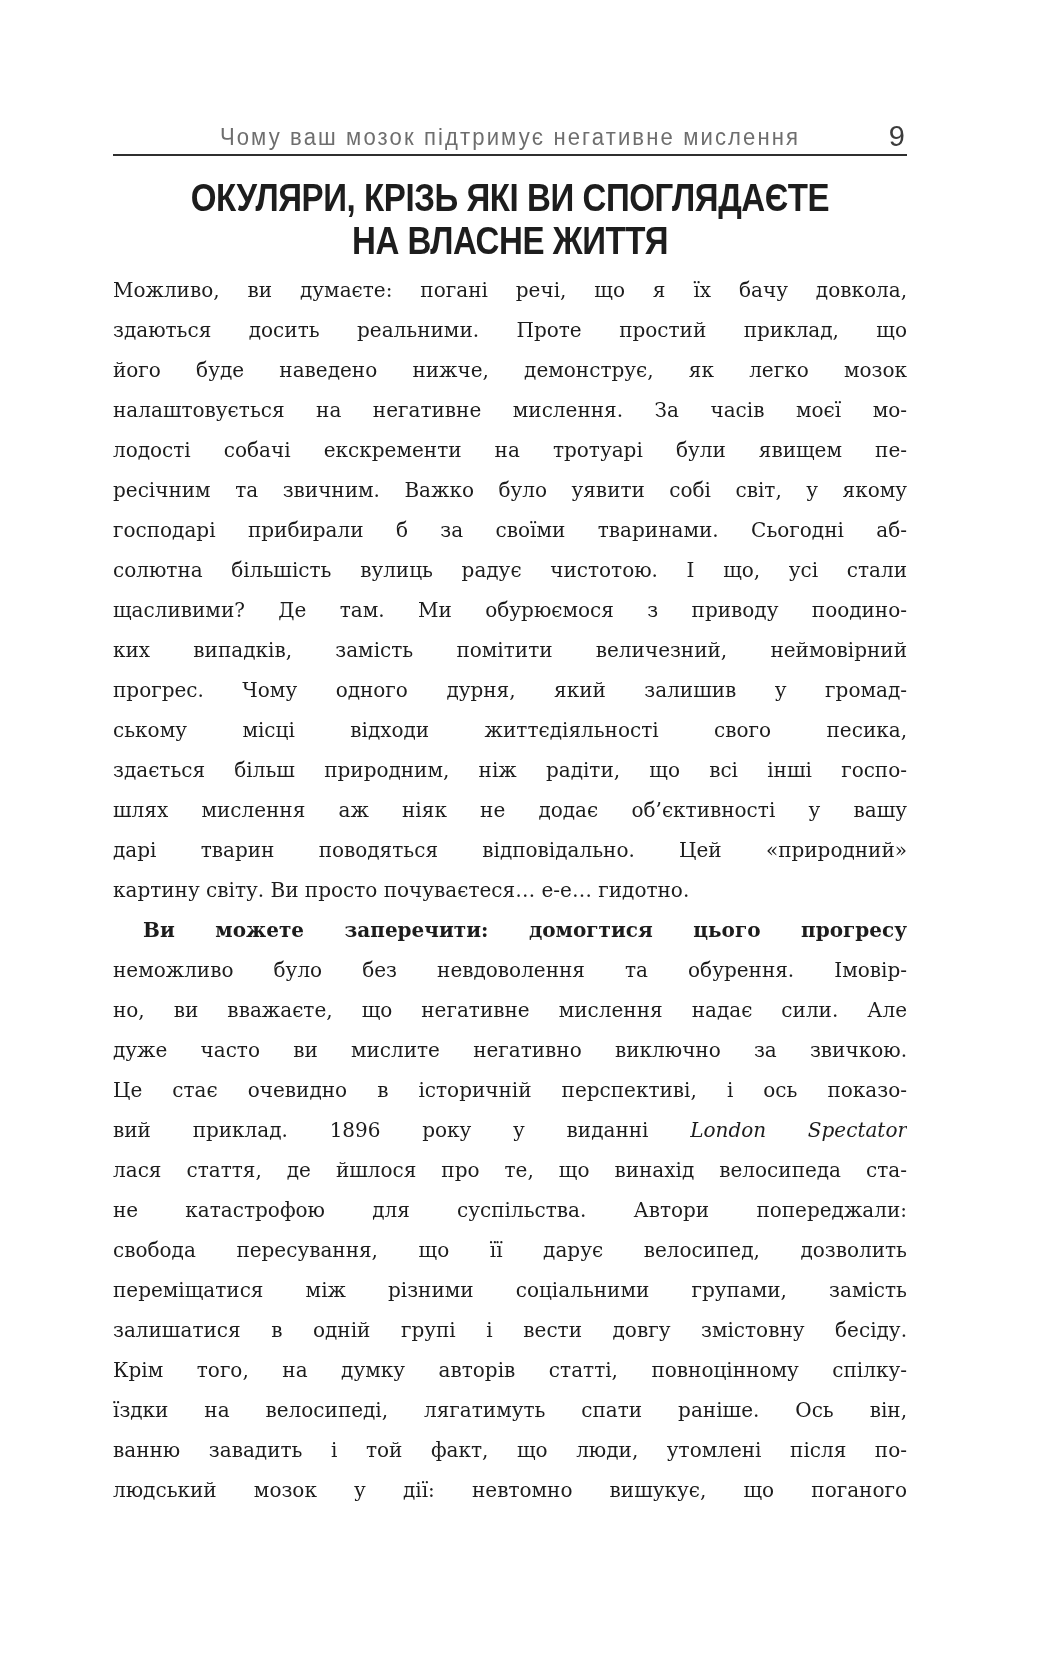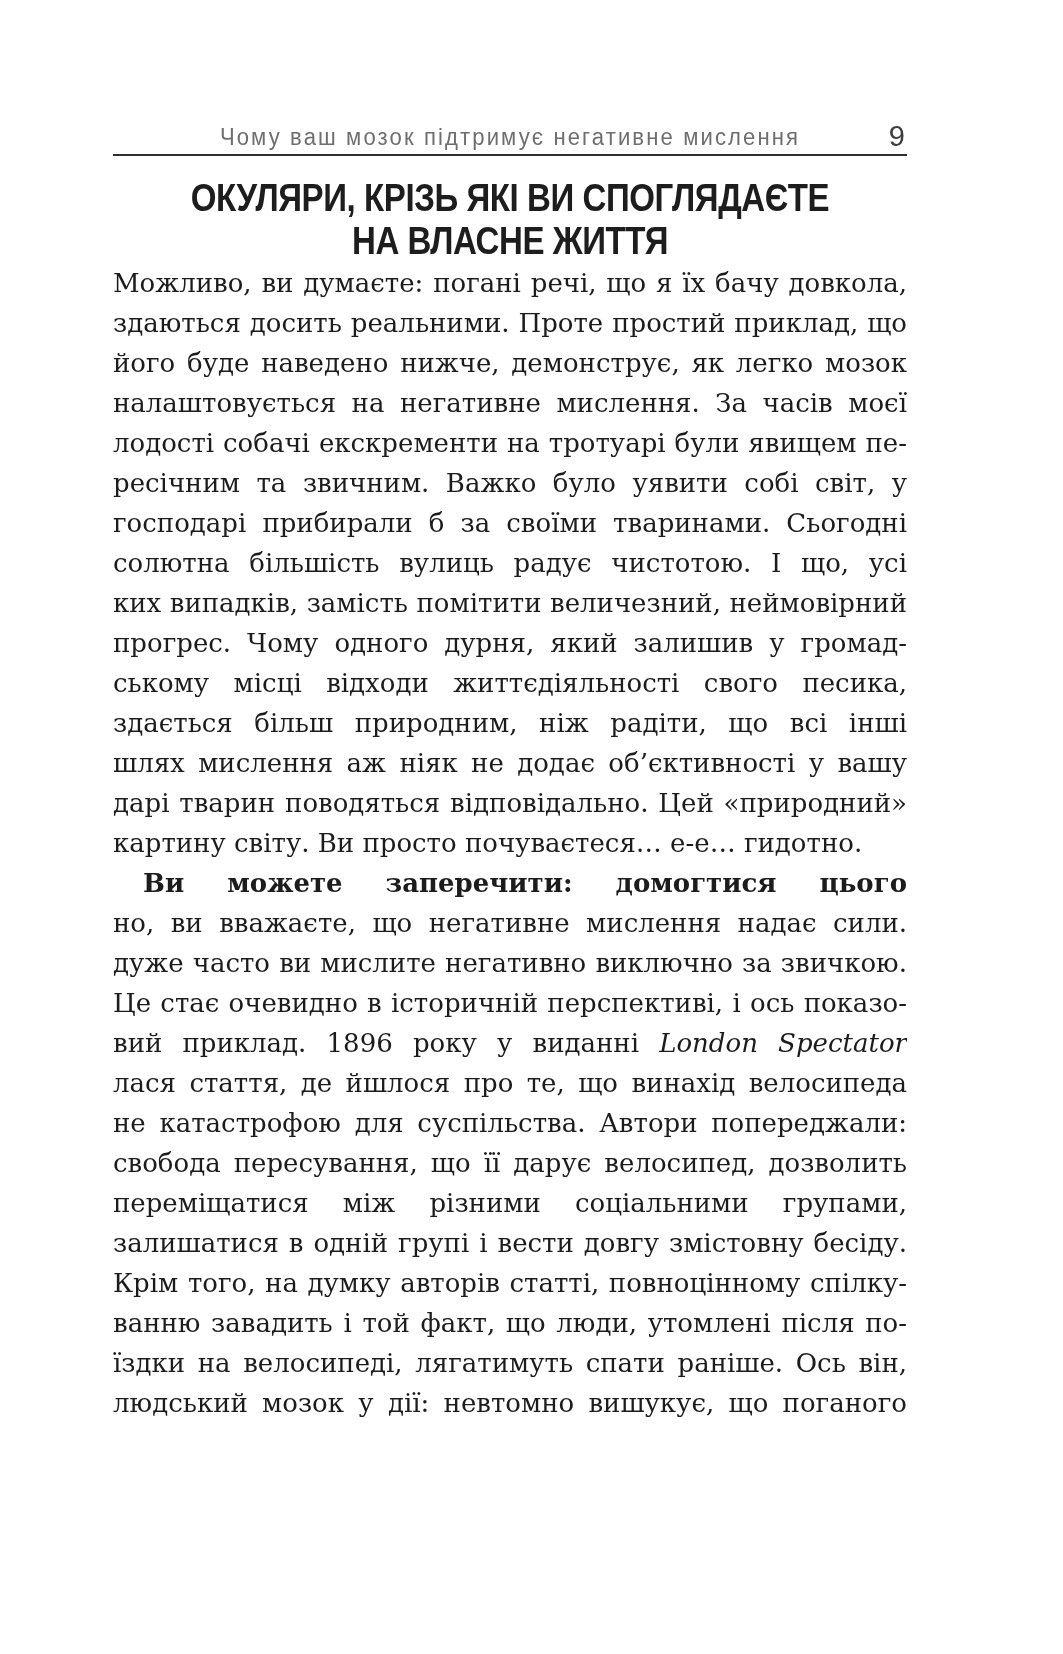--- a/index.html
+++ b/index.html
@@ -55,21 +55,22 @@
     font-weight: 700;
     font-size: 38px;
     line-height: 43px;
     letter-spacing: -0.5px;
     color: #1d1d1d;
     transform: scaleX(0.87);
     transform-origin: 50% 0;
   }
   
   .body-text {
-    font-size: 26px;
+    margin-top: 7px;
+    font-size: 20px;
     line-height: 40px;
     color: var(--body-ink, #1c1c1c);
   }
   .line {
     height: 40px;
     overflow: hidden;
     text-align: justify;
   }
   .line.j  { text-align-last: justify; }
   .line.nj { text-align-last: left; }
@@ -95,37 +96,39 @@
 
     <div class="body-text">
         <div class="line j">Можливо, ви думаєте: погані речі, що я їх бачу довкола,</div>
         <div class="line j">здаються досить реальними. Проте простий приклад, що</div>
         <div class="line j">його буде наведено нижче, демонструє, як легко мозок</div>
         <div class="line j">налаштовується на негативне мислення. За часів моєї мо-</div>
         <div class="line j">лодості собачі екскременти на тротуарі були явищем пе-</div>
         <div class="line j">ресічним та звичним. Важко було уявити собі світ, у якому</div>
         <div class="line j">господарі прибирали б за своїми тваринами. Сьогодні аб-</div>
         <div class="line j">солютна більшість вулиць радує чистотою. І що, усі стали</div>
+        <div class="line j">щасливими? Де там. Ми обурюємося з приводу поодино-</div>
         <div class="line j">ких випадків, замість помітити величезний, неймовірний</div>
         <div class="line j">прогрес. Чому одного дурня, який залишив у громад-</div>
         <div class="line j">ському місці відходи життєдіяльності свого песика,</div>
         <div class="line j">здається більш природним, ніж радіти, що всі інші госпо-</div>
         <div class="line j">шлях мислення аж ніяк не додає об’єктивності у вашу</div>
         <div class="line j">дарі тварин поводяться відповідально. Цей «природний»</div>
         <div class="line nj">картину світу. Ви просто почуваєтеся… е-е… гидотно.</div>
         <div class="line j ind">Ви можете заперечити: домогтися цього прогресу</div>
+        <div class="line j">неможливо було без невдоволення та обурення. Імовір-</div>
         <div class="line j">но, ви вважаєте, що негативне мислення надає сили. Але</div>
         <div class="line j">дуже часто ви мислите негативно виключно за звичкою.</div>
         <div class="line j">Це стає очевидно в історичній перспективі, і ось показо-</div>
         <div class="line j"><span>вий приклад. 1896 року у виданні </span><span class="it">London Spectator</span></div>
         <div class="line j">лася стаття, де йшлося про те, що винахід велосипеда ста-</div>
         <div class="line j">не катастрофою для суспільства. Автори попереджали:</div>
         <div class="line j">свобода пересування, що її дарує велосипед, дозволить</div>
         <div class="line j">переміщатися між різними соціальними групами, замість</div>
         <div class="line j">залишатися в одній групі і вести довгу змістовну бесіду.</div>
         <div class="line j">Крім того, на думку авторів статті, повноцінному спілку-</div>
+        <div class="line j">їздки на велосипеді, лягатимуть спати раніше. Ось він,</div>
         <div class="line j">ванню завадить і той факт, що люди, утомлені після по-</div>
-        <div class="line j">їздки на велосипеді, лягатимуть спати раніше. Ось він,</div>
         <div class="line j">людський мозок у дії: невтомно вишукує, що поганого</div>
       </div>
 
   </div>
 </div>
 
 </body></html>

